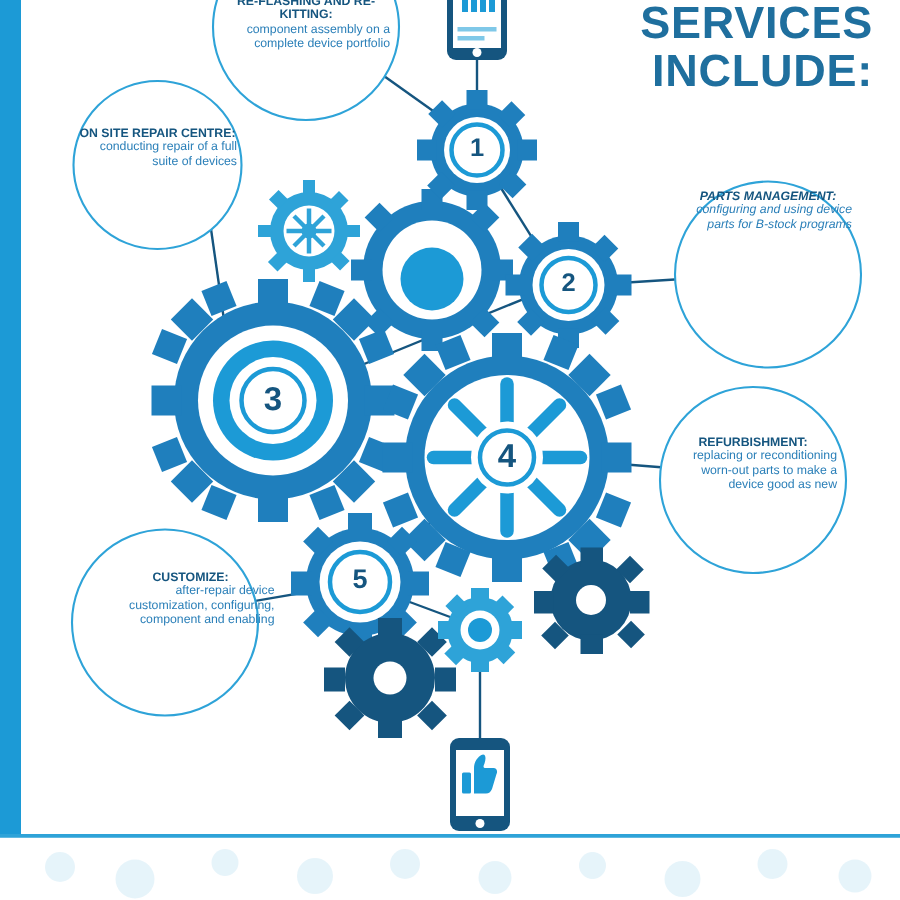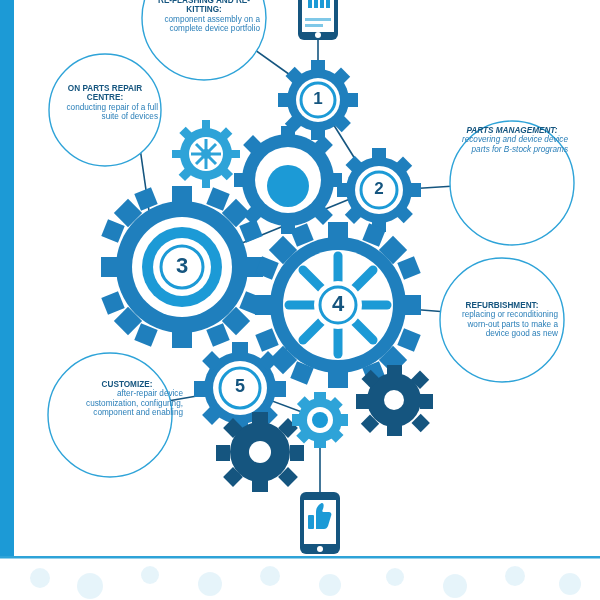--- a/index.html
+++ b/index.html
@@ -333,43 +333,47 @@
         <circle cx="210" cy="584" r="12"></circle>
       <circle cx="270" cy="576" r="10"></circle>
         <circle cx="330" cy="585" r="11"></circle>
       <circle cx="395" cy="577" r="9"></circle>
         <circle cx="455" cy="586" r="12"></circle>
       <circle cx="515" cy="576" r="10"></circle>
         <circle cx="570" cy="584" r="11"></circle>
     </g>
   </svg>
 
+  <div class="heading">
+    <span class="l1">SERVICES</span>
+    <span class="l2">INCLUDE:</span>
+  </div>
 
   <div class="num" style="left:306px; top:89px; width:24px; font-size:17px;">1</div>
   <div class="num" style="left:367px; top:179px; width:24px; font-size:17px;">2</div>
   <div class="num" style="left:168px; top:253px; width:28px; font-size:22px;">3</div>
   <div class="num" style="left:324px; top:291px; width:28px; font-size:22px;">4</div>
   <div class="num" style="left:228px; top:376px; width:24px; font-size:18px;">5</div>
 
   <div class="callout" style="left:148px; top:-4px; width:112px; font-size:8.2px;">
     <span class="title">RE-FLASHING AND RE-KITTING:</span>
     <span class="body">component assembly on a complete device portfolio</span>
   </div>
 
   <div class="callout" style="left:52px; top:84px; width:106px; font-size:8.2px;">
-    <span class="title">ON PARTS REPAIR CENTRE:</span>
+    <span class="title">ON SITE REPAIR CENTRE:</span>
     <span class="body">conducting repair of a full suite of devices</span>
   </div>
 
   <div class="callout" style="left:456px; top:126px; width:112px; font-size:8.2px;font-style:italic;">
     <span class="title">PARTS MANAGEMENT:</span>
-    <span class="body">recovering and device device parts for B-stock programs</span>
-  </div>
-
-  <div class="callout" style="left:446px; top:301px; width:112px; font-size:8.2px;">
+    <span class="body">configuring and using device parts for B-stock programs</span>
+  </div>
+
+  <div class="callout" style="left:446px; top:290px; width:112px; font-size:8.2px;">
     <span class="title">REFURBISHMENT:</span>
     <span class="body">replacing or reconditioning worn-out parts to make a device good as new</span>
   </div>
 
   <div class="callout" style="left:54px; top:380px; width:112px; font-size:8.2px;margin-left:17px;">
     <span class="title">CUSTOMIZE:</span>
     <span class="body">after-repair device customization, configuring, component and enabling</span>
   </div>
 
 </div>

